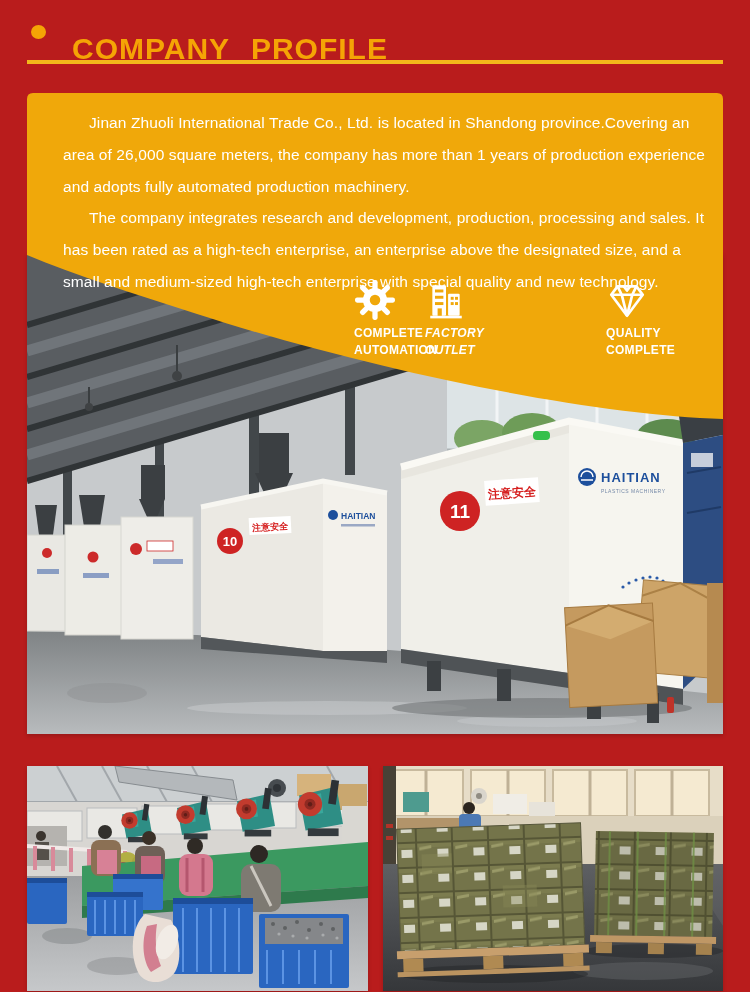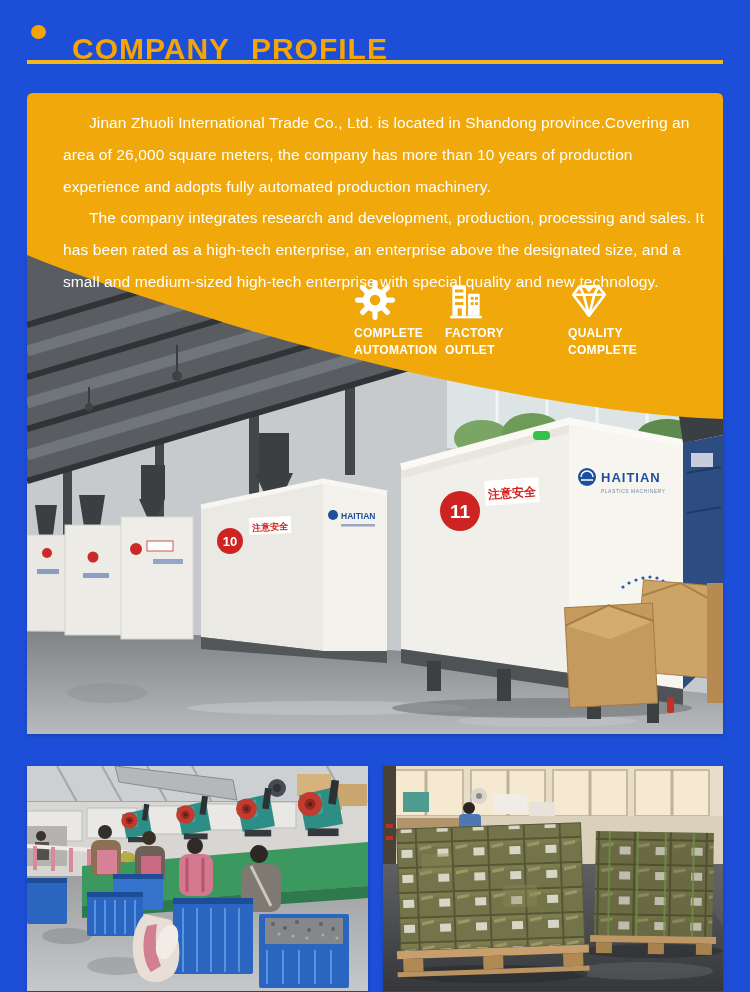--- a/index.html
+++ b/index.html
@@ -1,16 +1,16 @@
 <!DOCTYPE html>
 <html><head>
 <meta charset="utf-8">
 <style>
   html,body{margin:0;padding:0;background:#ffffff;font-family:"Liberation Sans",sans-serif;}
-  .page{position:relative;width:750px;height:992px;background:#1d4ed8;overflow:hidden;}
+  .page{position:relative;width:750px;height:992px;background:#b91c1c;overflow:hidden;}
 
   
   .header-bullet{position:absolute;left:31px;top:25px;width:15px;height:14px;border-radius:50%;background:#F5A405;}
   .header-title{position:absolute;left:72px;top:12px;font-size:30px;font-weight:bold;color:#F5A405;
                 letter-spacing:1px;word-spacing:12px;white-space:nowrap;}
   .header-underline{position:absolute;left:27px;top:60px;width:696px;height:4px;background:#F3B71B;}
 
   
   .photo{position:absolute;overflow:hidden;box-shadow:0 2px 4px rgba(0,0,0,.18);}
   .photo svg{display:block;}
@@ -19,21 +19,21 @@
   .photo-br{left:383px;top:766px;width:340px;height:225px;}
 
   
   .banner{position:absolute;left:27px;top:93px;width:696px;height:332px;z-index:2;}
   .banner-shape{position:absolute;left:0;top:0;}
   .banner-text{position:absolute;left:36px;top:14px;width:648px;color:#fff;
                font-size:15.5px;line-height:31.8px;letter-spacing:.1px;}
   .banner-text p{margin:0;text-indent:26px;}
 
   .feature{position:absolute;top:186px;width:132px;margin-left:-66px;text-align:left;color:#fff;}
-  .f1{left:393px;} .f2{left:484px;} .f3{left:558px;} .f4{left:607px;}
+  .f1{left:393px;} .f2{left:464px;font-style:italic;} .f3{left:558px;} .f4{left:645px;}
   .ficon{height:46px;}
   .flabel{font-size:12px;line-height:16.5px;font-weight:bold;letter-spacing:.3px;}
 
   svg text{font-family:"Liberation Sans",sans-serif;}
 </style>
 </head>
 <body>
 
 <div class="page">
 
@@ -235,21 +235,21 @@
   </div>
 
   <div class="banner">
     <svg class="banner-shape" width="696" height="332" viewBox="0 0 696 332">
       <path d="M 0 6 Q 0 0 6 0 L 690 0 Q 696 0 696 6 L 696 326
                C 560 322 340 276 170 221
                C 105 200 48 182 0 162 Z" fill="#F0A80A"></path>
     </svg>
 
     <div class="banner-text">
-      <p>Jinan Zhuoli International Trade Co., Ltd. is located in Shandong province.Covering an area of 26,000 square meters, the company has more than 10 years of production experience and adopts fully automated production machinery.</p>
+      <p>Jinan Zhuoli International Trade Co., Ltd. is located in Shandong province.Covering an area of 26,000 square meters, the company has more than 1 years of production experience and adopts fully automated production machinery.</p>
       <p>The company integrates research and development, production, processing and sales. It has been rated as a high-tech enterprise, an enterprise above the designated size, and a small and medium-sized high-tech enterprise with special quality and new technology.</p>
     </div>
 
     <div class="feature f1">
       <div class="ficon">
         <svg width="42" height="42" viewBox="0 0 40 40">
           <g fill="#fff">
             <rect x="17.5" y="1" width="5" height="38" rx="2"></rect>
             <rect x="17.5" y="1" width="5" height="38" rx="2" transform="rotate(45 20 20)"></rect>
             <rect x="17.5" y="1" width="5" height="38" rx="2" transform="rotate(90 20 20)"></rect>

